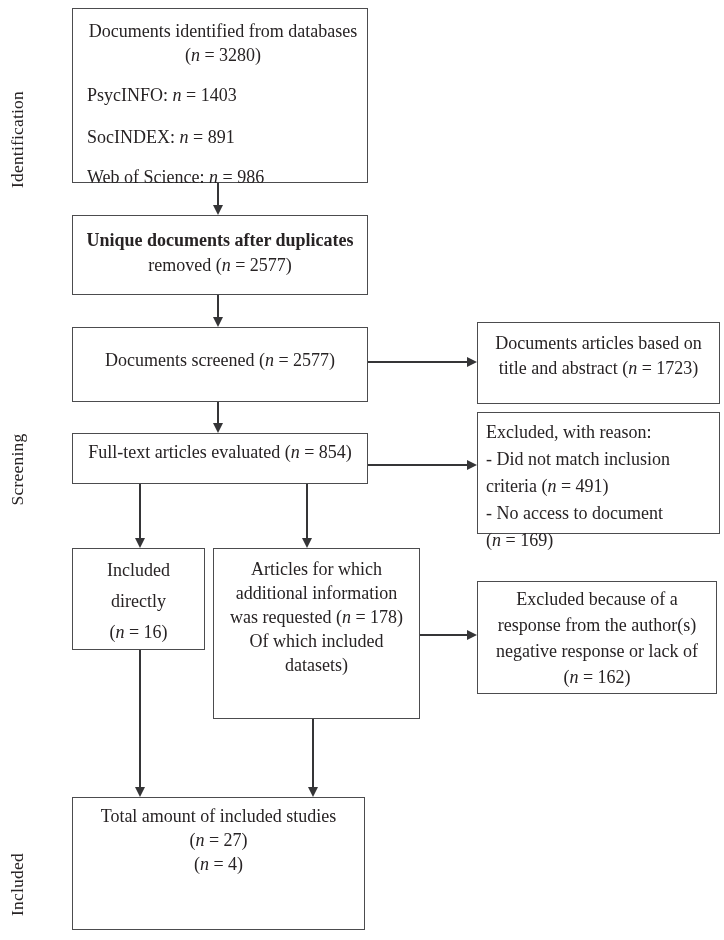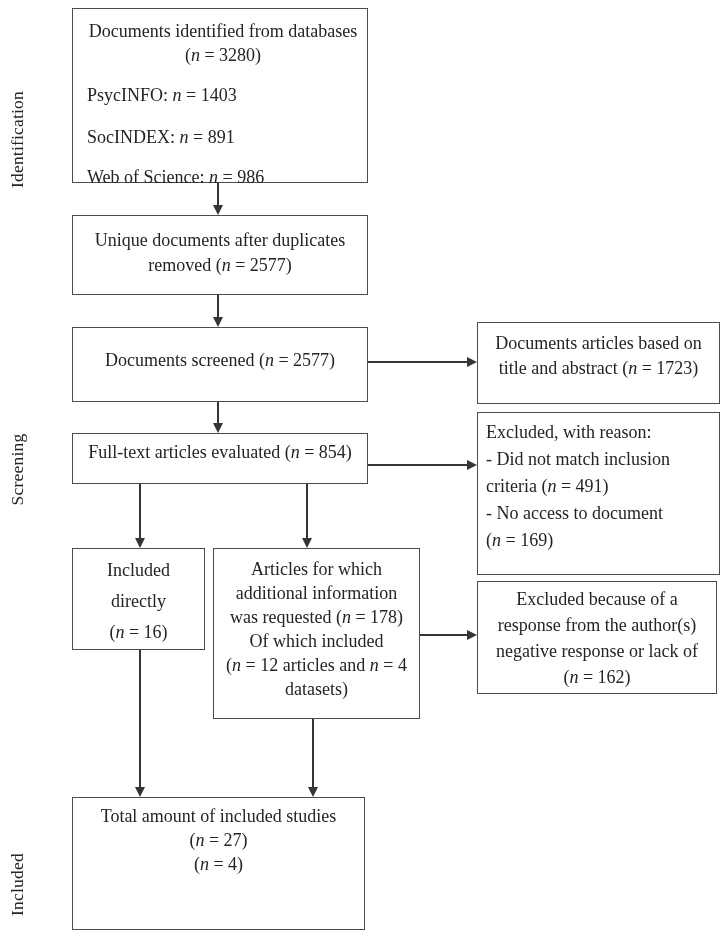--- a/index.html
+++ b/index.html
@@ -45,51 +45,50 @@
 
 <div id="stage">
     <div class="box" style="left: 72px; top: 8px; width: 296px; height: 175px; padding-top: 10px; padding-left: 14px; padding-right: 8px;">
       <div class="ln" style="text-align: center; line-height: 24px;"><span>Documents identified from databases</span></div>
       <div class="ln" style="text-align: center; line-height: 24px;"><span>(</span><span class="it">n</span><span> = 3280)</span></div>
       <div class="ln" style="text-align: left; line-height: 24px; margin-top: 16px;"><span>PsycINFO: </span><span class="it">n</span><span> = 1403</span></div>
       <div class="ln" style="text-align: left; line-height: 24px; margin-top: 18px;"><span>SocINDEX: </span><span class="it">n</span><span> = 891</span></div>
       <div class="ln" style="text-align: left; line-height: 24px; margin-top: 16px;"><span>Web of Science: </span><span class="it">n</span><span> = 986</span></div>
     </div>
     <div class="box" style="left: 72px; top: 215px; width: 296px; height: 80px; padding-top: 12px; padding-left: 4px; padding-right: 4px;">
-      <div class="ln" style="text-align: center; line-height: 25px;"><span>Unique documents after duplicates</span></div>
+      <div class="ln" style="text-align: center; line-height: 25px; font-weight: bold;"><span>Unique documents after duplicates</span></div>
       <div class="ln" style="text-align: center; line-height: 25px;"><span>removed (</span><span class="it">n</span><span> = 2577)</span></div>
     </div>
     <div class="box" style="left: 72px; top: 327px; width: 296px; height: 75px; padding-top: 20px; padding-left: 4px; padding-right: 4px;">
       <div class="ln" style="text-align: center; line-height: 25px;"><span>Documents screened (</span><span class="it">n</span><span> = 2577)</span></div>
     </div>
     <div class="box" style="left: 477px; top: 322px; width: 243px; height: 82px; padding-top: 8px; padding-left: 4px; padding-right: 4px;">
       <div class="ln" style="text-align: center; line-height: 25px;"><span>Documents articles based on</span></div>
       <div class="ln" style="text-align: center; line-height: 25px;"><span>title and abstract (</span><span class="it">n</span><span> = 1723)</span></div>
     </div>
     <div class="box" style="left: 72px; top: 433px; width: 296px; height: 51px; padding-top: 6px; padding-left: 4px; padding-right: 4px;">
       <div class="ln" style="text-align: center; line-height: 24px;"><span>Full-text articles evaluated (</span><span class="it">n</span><span> = 854)</span></div>
     </div>
-    <div class="box" style="left: 477px; top: 412px; width: 243px; height: 163px; padding-top: 6px; padding-left: 8px; padding-right: 4px;">
+    <div class="box" style="left: 477px; top: 412px; width: 243px; height: 122px; padding-top: 6px; padding-left: 8px; padding-right: 4px;">
       <div class="ln" style="text-align: left; line-height: 27px;"><span>Excluded, with reason:</span></div>
       <div class="ln" style="text-align: left; line-height: 27px;"><span>- Did not match inclusion</span></div>
       <div class="ln" style="text-align: left; line-height: 27px;"><span>criteria (</span><span class="it">n</span><span> = 491)</span></div>
       <div class="ln" style="text-align: left; line-height: 27px;"><span>- No access to document</span></div>
       <div class="ln" style="text-align: left; line-height: 27px;"><span>(</span><span class="it">n</span><span> = 169)</span></div>
     </div>
     <div class="box" style="left: 72px; top: 548px; width: 133px; height: 102px; padding-top: 6px; padding-left: 4px; padding-right: 4px;">
       <div class="ln" style="text-align: center; line-height: 31px;"><span>Included</span></div>
       <div class="ln" style="text-align: center; line-height: 31px;"><span>directly</span></div>
       <div class="ln" style="text-align: center; line-height: 31px;"><span>(</span><span class="it">n</span><span> = 16)</span></div>
     </div>
     <div class="box" style="left: 213px; top: 548px; width: 207px; height: 171px; padding-top: 8px; padding-left: 2px; padding-right: 2px;">
       <div class="ln" style="text-align: center; line-height: 24px;"><span>Articles for which</span></div>
       <div class="ln" style="text-align: center; line-height: 24px;"><span>additional information</span></div>
       <div class="ln" style="text-align: center; line-height: 24px;"><span>was requested (</span><span class="it">n</span><span> = 178)</span></div>
       <div class="ln" style="text-align: center; line-height: 24px;"><span>Of which included</span></div>
-      <div class="ln" style="text-align: center; line-height: 24px;"><span>(</span><span class="it">n</span><span> = 12 articles and </span><span class="it">n</span><span> = 4</span></div>
       <div class="ln" style="text-align: center; line-height: 24px;"><span>datasets)</span></div>
     </div>
     <div class="box" style="left: 477px; top: 581px; width: 240px; height: 113px; padding-top: 4px; padding-left: 4px; padding-right: 4px;">
       <div class="ln" style="text-align: center; line-height: 26px;"><span>Excluded because of a</span></div>
       <div class="ln" style="text-align: center; line-height: 26px;"><span>response from the author(s)</span></div>
       <div class="ln" style="text-align: center; line-height: 26px;"><span>negative response or lack of</span></div>
       <div class="ln" style="text-align: center; line-height: 26px;"><span>(</span><span class="it">n</span><span> = 162)</span></div>
     </div>
     <div class="box" style="left: 72px; top: 797px; width: 293px; height: 133px; padding-top: 6px; padding-left: 4px; padding-right: 4px;">
       <div class="ln" style="text-align: center; line-height: 24px;"><span>Total amount of included studies</span></div>

